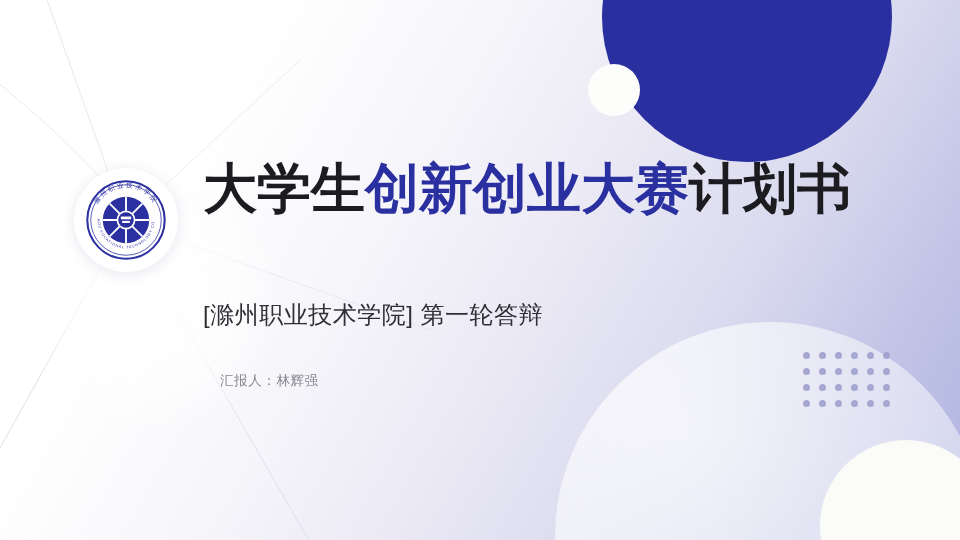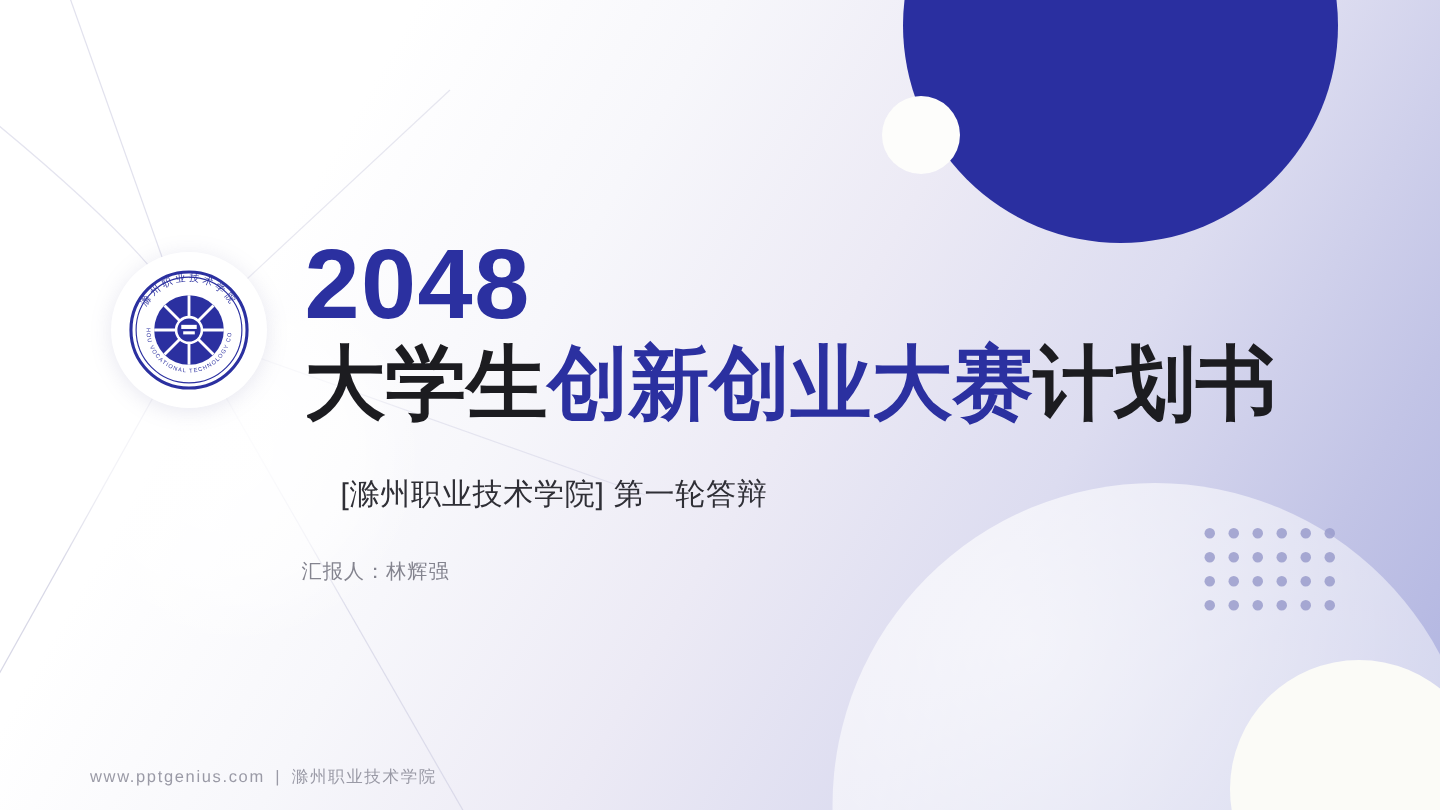--- a/index.html
+++ b/index.html
@@ -144,31 +144,30 @@
     letter-spacing: 0px;
     color: #1c1c20;
     white-space: nowrap;
     font-family: "Liberation Sans", "DejaVu Sans", sans-serif;
   }
   .title-main .accent { color: #2b30a0; }
 
   .subtitle {
     position: absolute;
     left: 203px;
-    top: 317px;
-    font-size: 20px;
+    top: 302px;
+    font-size: 24px;
     line-height: 26px;
     color: #2f2f36;
     letter-spacing: 0.5px;
-    margin-left: 24px;
   }
 
   .meta {
     position: absolute;
-    left: 201px;
+    left: 220px;
     top: 370px;
     font-size: 13.5px;
     line-height: 21px;
     color: #84848f;
     letter-spacing: 0.6px;
   }
 
   .footer {
     position: absolute;
     left: 60px;
@@ -253,27 +252,23 @@
       <text font-size="7.6" fill="#2b30a0" font-family="'Liberation Sans',sans-serif" letter-spacing="2.6">
         <textPath href="#ringTop" startOffset="50%" text-anchor="middle">滁州职业技术学院</textPath>
       </text>
       <text font-size="4.4" fill="#2b30a0" font-family="'Liberation Sans',sans-serif" letter-spacing="0.9">
         <textPath href="#ringBot" startOffset="50%" text-anchor="middle">CHUZHOU VOCATIONAL TECHNOLOGY COLLEGE</textPath>
       </text>
     </svg>
   </div>
 
   <div class="title-block">
-    <div class="title-year">2048</div>
     <div class="title-main"><span>大学生</span><span class="accent">创新创业大赛</span><span>计划书</span></div>
   </div>
 
   <div class="subtitle">[滁州职业技术学院] 第一轮答辩</div>
 
   <div class="meta">
     <div>汇报人：林辉强</div>
   </div>
 
-  <div class="footer">
-    <span>www.pptgenius.com</span><span class="sep">|</span><span>滁州职业技术学院</span>
-  </div>
 
 </div>
 
 </body></html>

